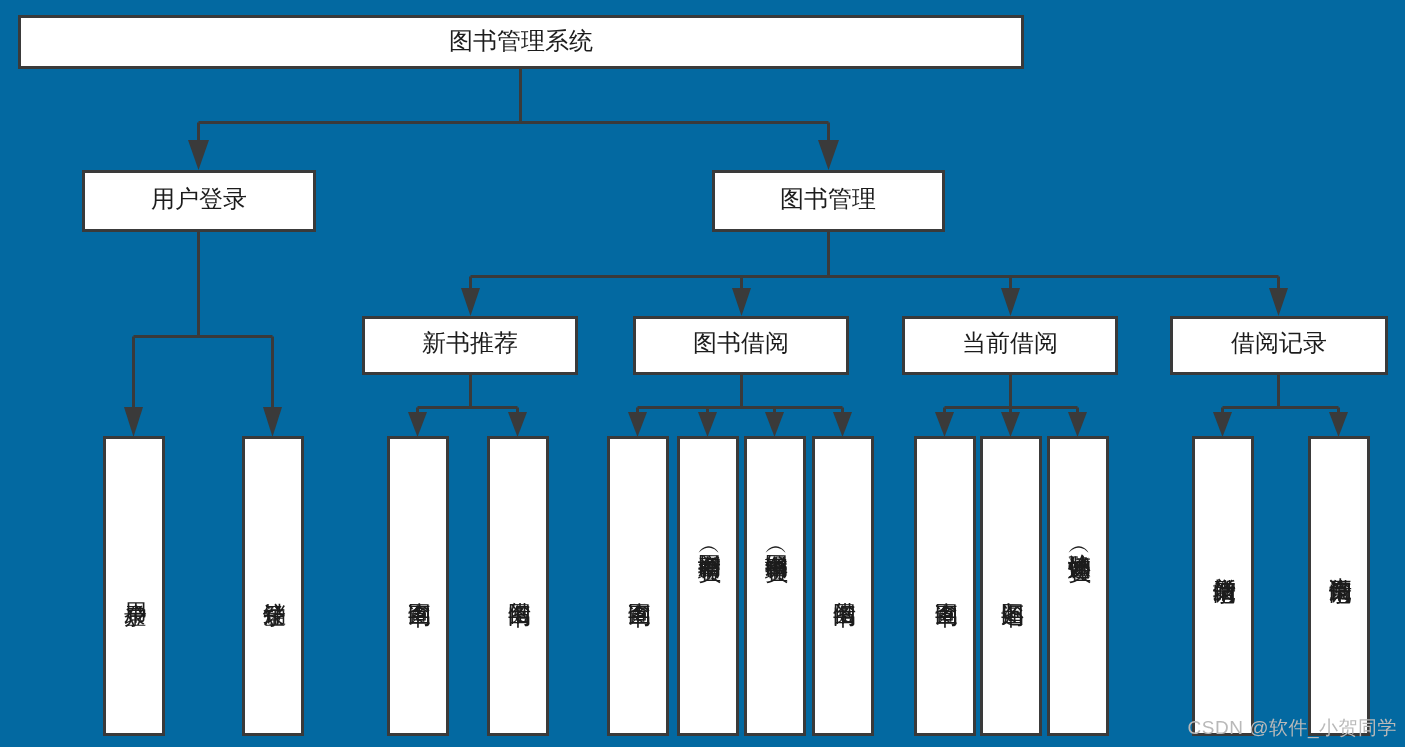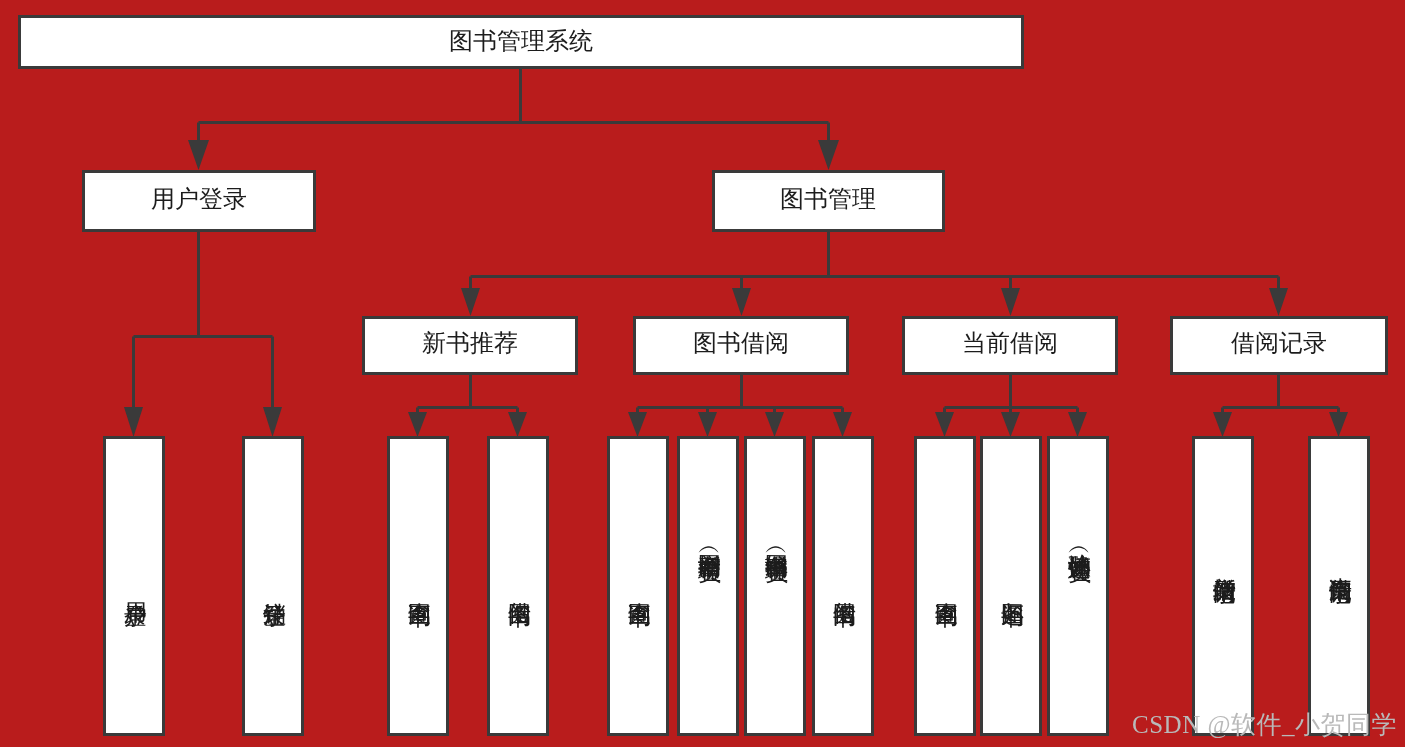--- a/index.html
+++ b/index.html
@@ -10,21 +10,21 @@
   body {
     width: 1405px;
     height: 747px;
     font-family: "Liberation Sans", "DejaVu Sans", sans-serif;
     overflow: hidden;
   }
   #diagram-root {
     position: relative;
     width: 1405px;
     height: 747px;
-    background: #b91c1c;
+    background: #0369a1;
   }
   svg#flow {
     position: absolute;
     left: 0;
     top: 0;
     width: 1405px;
     height: 747px;
     display: block;
   }
   .node-rect {
@@ -51,22 +51,22 @@
     white-space: pre;
   }
   .node-label.vertical {
     font-size: 23px;
     letter-spacing: 1px;
   }
   .watermark {
     position: absolute;
     right: 8px;
     bottom: 6px;
-    font-family: Liberation Serif, serif;
-    font-size: 25px;
+    font-family: Liberation Sans, sans-serif;
+    font-size: 19px;
     color: #b9b9b9;
     letter-spacing: 0.5px;
     user-select: none;
     white-space: pre;
   }
 </style>
 </head>
 <body>
 
 <div id="diagram-root">

